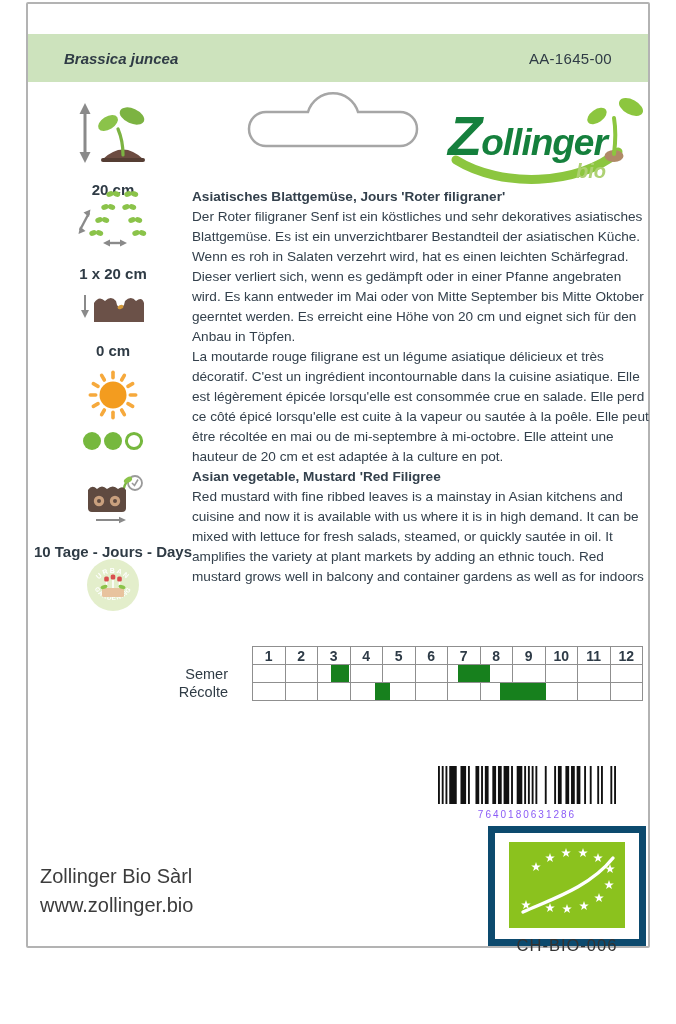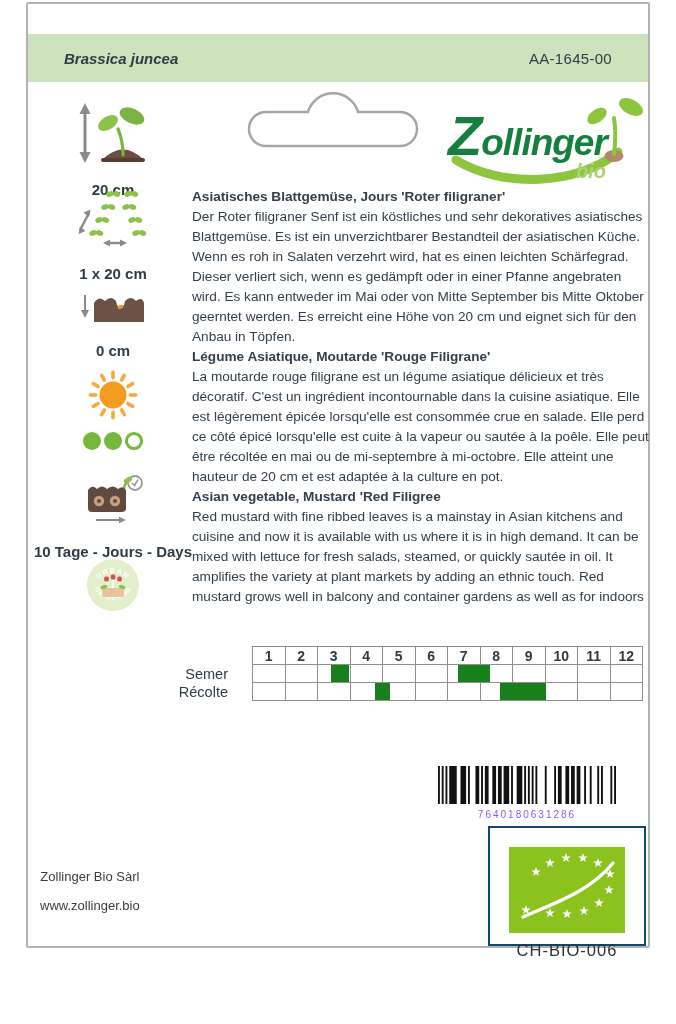--- a/index.html
+++ b/index.html
@@ -59,25 +59,25 @@
   .cal-cell { background:#ffffff; display:flex; align-items:center; justify-content:center;
     font-size:14px; font-weight:600; color:#2e3b47; }
   .cal-overlay { position:absolute; left:252px; top:646px; width:391px; height:56px; pointer-events:none;}
   .cal-block { position:absolute; background:#17801d; }
   
   .barcode { position:absolute; left:436px; top:766px; width:182px; text-align:center; }
   .barcode-number { font-size:10px; color:#8b5cf6; letter-spacing:2px; margin-top:1px; }
   
   .footer-left {
     position:absolute; left:40px; top:862px;
-    font-size:13px; line-height:29px; color:#3c3c3c;text-align:center;
+    font-size:20px; line-height:29px; color:#3c3c3c;
   }
   .bio-box {
     position:absolute; left:488px; top:826px; width:158px; height:120px;
-    border:2px solid #0c4a6e; text-align:center; padding-top:19px; background:#fff;
+    border:7px solid #0c4a6e; text-align:center; padding-top:9px; background:#fff;
   }
   .eu-leaf { display:inline-block; }
   .bio-code { font-size:16.5px; color:#333; letter-spacing:1px; margin-top:4px; }
 </style>
 </head>
 <body>
 
 <div id="page">
   <div class="card"></div>
 
@@ -218,21 +218,20 @@
       <rect x="24.7" y="16.5" width="4.6" height="5" rx="1.6" fill="#d94f4f"></rect>
       <rect x="31.2" y="18.5" width="4.6" height="5" rx="1.6" fill="#d94f4f"></rect>
       <ellipse cx="18" cy="29" rx="3.6" ry="1.8" fill="#8bc34a" transform="rotate(-18 18 29)"></ellipse>
       <ellipse cx="36" cy="29" rx="3.6" ry="1.8" fill="#8bc34a" transform="rotate(18 36 29)"></ellipse>
     </svg>
   </div>
 
   <div class="textblock">
     <h4>Asiatisches Blattgemüse, Jours 'Roter filigraner'</h4>
     <p>Der Roter filigraner Senf ist ein köstliches und sehr dekoratives asiatisches Blattgemüse. Es ist ein unverzichtbarer Bestandteil der asiatischen Küche. Wenn es roh in Salaten verzehrt wird, hat es einen leichten Schärfegrad. Dieser verliert sich, wenn es gedämpft oder in einer Pfanne angebraten wird. Es kann entweder im Mai oder von Mitte September bis Mitte Oktober geerntet werden. Es erreicht eine Höhe von 20 cm und eignet sich für den Anbau in Töpfen.</p>
-    <h4>Légume Asiatique, Moutarde 'Rouge Filigrane'</h4>
     <p>La moutarde rouge filigrane est un légume asiatique délicieux et très décoratif. C'est un ingrédient incontournable dans la cuisine asiatique. Elle est légèrement épicée lorsqu'elle est consommée crue en salade. Elle perd ce côté épicé lorsqu'elle est cuite à la vapeur ou sautée à la poêle. Elle peut être récoltée en mai ou de mi-septembre à mi-octobre. Elle atteint une hauteur de 20 cm et est adaptée à la culture en pot.</p>
     <h4>Asian vegetable, Mustard 'Red Filigree</h4>
     <p>Red mustard with fine ribbed leaves is a mainstay in Asian kitchens and cuisine and now it is available with us where it is in high demand. It can be mixed with lettuce for fresh salads, steamed, or quickly sautée in oil. It amplifies the variety at plant markets by adding an ethnic touch. Red mustard grows well in balcony and container gardens as well as for indoors</p>
   </div>
 
   <div class="cal-label" style="top:665px;">Semer</div>
   <div class="cal-label" style="top:683px;">Récolte</div>
   <div class="cal-table" id="calTable">
       <div class="cal-cell">1</div>
       <div class="cal-cell">2</div>

